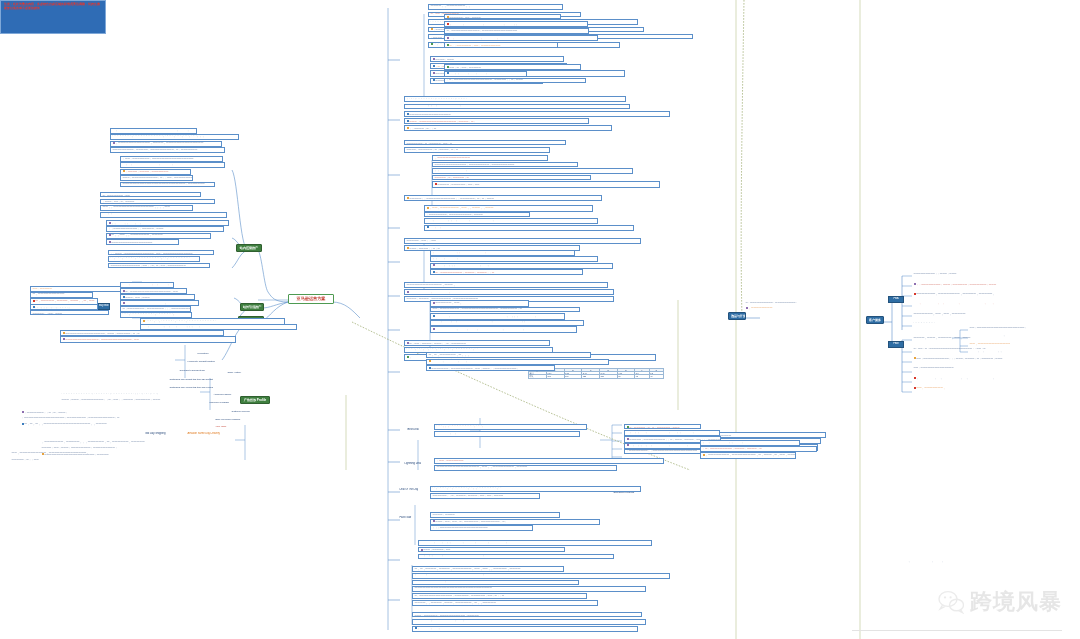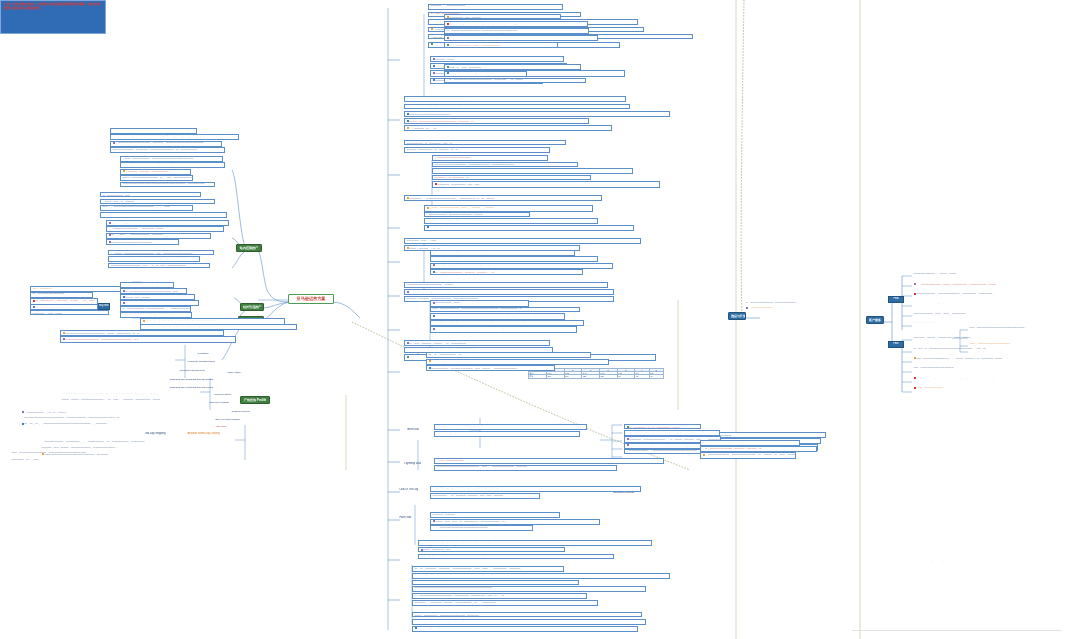--- a/index.html
+++ b/index.html
@@ -417,15 +417,28 @@
       <div class="node blurry plain" style="left: 912px; top: 366px; width: 102.038px; font-size: 2.41px;"><span>一一，一一一一一一一一一一一一一一</span></div>
       <div class="node blurry plain" style="left: 912px; top: 376px; width: 142.577px; font-size: 2.67px;"><span class="bul b-red"></span><span>，一一一一一一，一，一一一一一一一，一，一一一一一一一一一，一一一</span></div>
       <div class="node blurry plain" style="left: 912px; top: 386px; width: 138.99px; font-size: 2.71px;"><span class="bul b-red"></span><span style="color: rgb(224, 123, 32);">一一，一一一一一一一，</span></div>
       <div class="node blurry plain" style="left: 968px; top: 326px; width: 57.7259px; font-size: 2.44px;"><span>一一，一一一一一一一一一一一一一一一一一一一一，一一一一一一一一一一一一一</span></div>
       <div class="node blurry plain" style="left: 968px; top: 334px; width: 44.0466px; font-size: 2.62px;"><span>一一一一一一一一一一一一一，一一一一一一，一一</span></div>
       <div class="node blurry plain" style="left: 968px; top: 342px; width: 42.0529px; font-size: 2.8px;"><span style="color: rgb(224, 123, 32);">一一，一一一一一一一一一一一一一一一，一一</span></div>
       <div class="node blurry plain" style="left: 968px; top: 350px; width: 53.3245px; font-size: 2.59px;"><span>一一一，一，一一一一一，，一一一一一一一，一一一一</span></div>
       <div class="node blurry plain" style="left: 896px; top: 560px; width: 47.6696px; font-size: 2.64px;"><span>一一一一，一一一一一一一一，一一一，一一，一</span></div>
     </div>
 
+  <div id="watermark">
+    <svg width="26" height="24" viewBox="0 0 26 24">
+      <g fill="none" stroke="#d8d8d8" stroke-width="1.4">
+        <ellipse cx="10" cy="9" rx="9" ry="7.4"></ellipse>
+        <path d="M4.5 15.2 L2.2 19 L6.6 16.6"></path>
+        <ellipse cx="18.5" cy="15" rx="7" ry="5.8"></ellipse>
+        <path d="M22.5 19.6 L24.4 22.6 L20.8 20.7"></path>
+      </g>
+      <circle cx="7" cy="7.4" r="1.1" fill="#d8d8d8"></circle>
+      <circle cx="12.6" cy="7.4" r="1.1" fill="#d8d8d8"></circle>
+    </svg>
+    <span class="wm-text">跨境风暴</span>
+  </div>
   <div id="wm-rule" style="right:18px;"></div>
 
 </div>
 
 </body></html>

